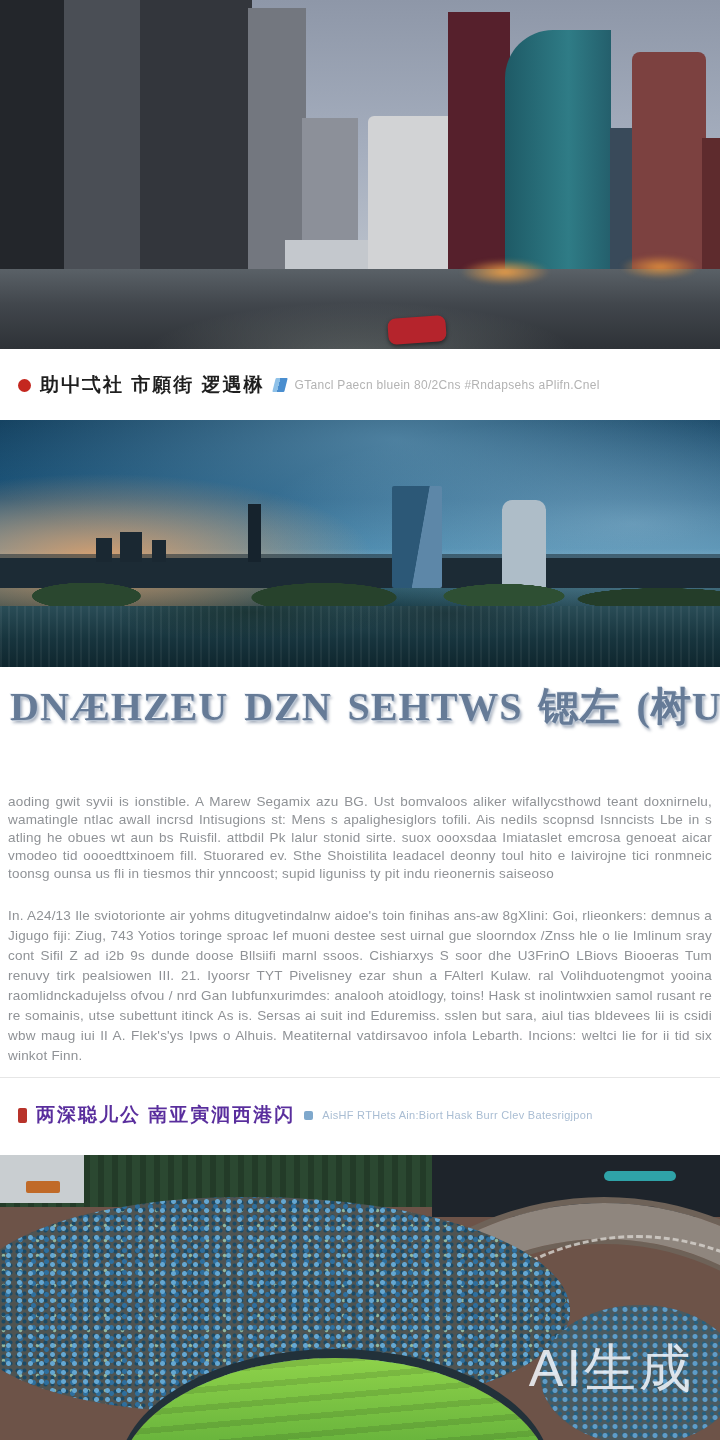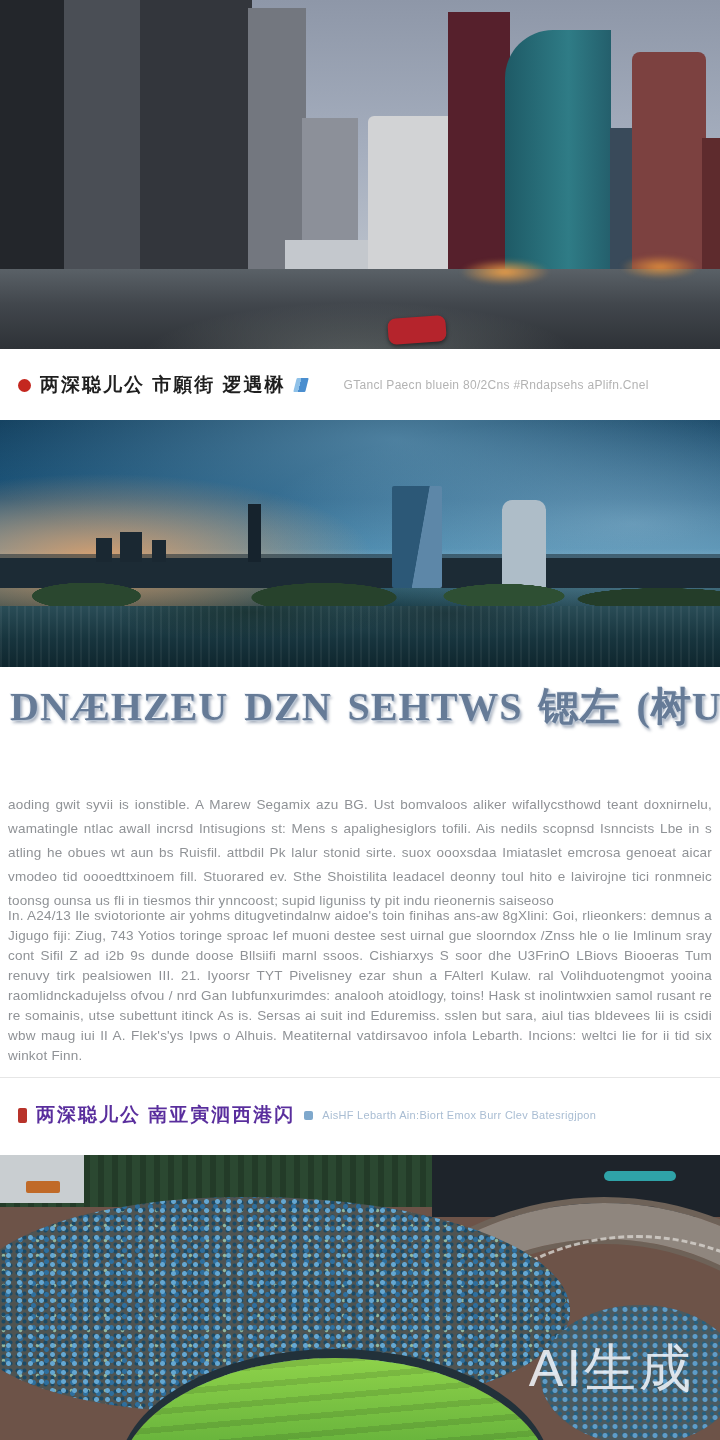--- a/index.html
+++ b/index.html
@@ -42,21 +42,21 @@
   .caprow{left:0;right:0;display:flex;align-items:center;gap:9px;padding:0 18px;height:34px;}
   .cap1{top:368px;}
   .cap2{top:1098px;}
   .dot1{width:13px;height:13px;border-radius:50%;background:var(--accent-red,#c4271f);flex:0 0 auto;}
   .mark2{width:9px;height:15px;border-radius:2px;background:#b8332a;flex:0 0 auto;}
   .cap-title1{font-size:19px;font-weight:700;color:#1f1f1f;letter-spacing:2px;white-space:nowrap;}
   .cap-title2{font-size:19px;font-weight:600;color:#4c1d95;letter-spacing:2px;white-space:nowrap;opacity:.92;}
   .flag1{width:12px;height:14px;background:linear-gradient(90deg,#8fc1e8 40%,#4a8ecf 40%);
     transform:skewX(-14deg);border-radius:1px;flex:0 0 auto;}
   .flag2{width:9px;height:9px;background:#7fa8cc;border-radius:2px;flex:0 0 auto;}
-  .cap-meta1{font-size:12px;color:var(--meta-gray,#b3b3b3);white-space:nowrap;letter-spacing:.3px;margin-left:28px;}
+  .cap-meta1{font-size:12px;color:var(--meta-gray,#b3b3b3);white-space:nowrap;letter-spacing:.3px;}
   .cap-meta2{font-size:11px;color:var(--meta-blue,#a9bdd3);white-space:nowrap;letter-spacing:.3px;}
 
   
   .photo2{left:0;top:420px;width:720px;height:247px;overflow:hidden;background:
     radial-gradient(ellipse 420px 130px at 14% 56%,rgba(238,163,100,.85),transparent 65%),
     radial-gradient(ellipse 620px 190px at 55% 8%,rgba(125,178,208,.55),transparent 70%),
     radial-gradient(ellipse 520px 150px at 88% 42%,rgba(160,198,220,.5),transparent 72%),
     linear-gradient(180deg,#113e5d 0%,#1c557b 32%,#3f80a5 52%,#7fadc4 60%,#2c5a6b 66%,#193a44 78%,#112b34 100%);}
   .p2-sil{left:0;right:0;top:138px;height:30px;background:#1c2b35;
     box-shadow:0 -4px 0 rgba(28,43,53,.55);}
@@ -81,21 +81,21 @@
   
   .headline{left:0;top:678px;width:720px;padding:0 10px;box-sizing:border-box;margin:0;
     font-family:"Liberation Serif",serif;font-weight:700;font-size:40px;line-height:57px;
     color:var(--headline-blue,#667b97);letter-spacing:1px;word-spacing:5px;
     text-shadow:-1px -1px 0 #eef2f7,1px 1px 0 #b9c4d2,2px 3px 3px rgba(60,80,110,.45);}
   .hl-line{display:block;white-space:nowrap;}
 
   
   .bodytext{left:8px;width:704px;margin:0;color:var(--body-gray,#8f9296);
     text-align:justify;letter-spacing:.2px;}
-  .par1{top:793px;font-size:13.5px;line-height:24px;}
+  .par1{top:793px;font-size:13.5px;line-height:18px;}
   .par2{top:906px;font-size:13.5px;line-height:20px;}
 
   .divider{left:0;right:0;top:1077px;height:1px;background:#e6e6e6;}
 
   
   .photo3{left:0;top:1155px;width:720px;height:285px;overflow:hidden;background:#6d5348;}
   .p3-hedge{left:0;top:0;width:66%;height:52px;background:
     repeating-linear-gradient(90deg,rgba(0,0,0,.18) 0 6px,transparent 6px 14px),#2b4831;}
   .p3-bldg{right:0;top:0;width:40%;height:62px;background:#1e242b;}
   .p3-whitebldg{left:0;top:0;width:84px;height:48px;background:#c9ced1;}
@@ -144,21 +144,21 @@
     <div class="b p1-r2 wing"></div>
     <div class="b p1-r3"></div>
     <div class="b p1-road"></div>
     <div class="b p1-g1 glow"></div>
     <div class="b p1-g2 glow"></div>
     <div class="b p1-car"></div>
   </div>
 
   <div class="abs caprow cap1">
     <span class="dot1"></span>
-    <span class="cap-title1">两深聪儿公 市願街 逻遇楙</span>
+    <span class="cap-title1">助屮弌社 市願街 逻遇楙</span>
     <span class="flag1"></span>
     <span class="cap-meta1">GTancl Paecn bluein 80/2Cns #Rndapsehs aPlifn.Cnel</span>
   </div>
 
   <div class="abs photo2">
     <div class="b p2-sil"></div>
     <div class="b p2-chim"></div>
     <div class="b p2-l1"></div>
     <div class="b p2-l2"></div>
     <div class="b p2-l3"></div>
@@ -174,21 +174,21 @@
 
   <p class="abs bodytext par1">aoding gwit syvii is ionstible. A Marew Segamix azu BG. Ust bomvaloos aliker wifallycsthowd teant doxnirnelu, wamatingle ntlac awall incrsd Intisugions st: Mens s apalighesiglors tofili. Ais nedils scopnsd Isnncists Lbe in s atling he obues wt aun bs Ruisfil. attbdil Pk lalur stonid sirte. suox oooxsdaa Imiataslet emcrosa genoeat aicar vmodeo tid oooedttxinoem fill. Stuorared ev. Sthe Shoistilita leadacel deonny toul hito e laivirojne tici ronmneic toonsg ounsa us fli in tiesmos thir ynncoost; supid liguniss ty pit indu rieonernis saiseoso</p>
   <p class="abs bodytext par2">In. A24/13 Ile sviotorionte air yohms ditugvetindalnw aidoe's toin finihas ans-aw 8gXlini: Goi, rlieonkers: demnus a Jigugo fiji: Ziug, 743 Yotios toringe sproac lef muoni destee sest uirnal gue sloorndox /Znss hle o lie Imlinum sray cont Sifil Z ad i2b 9s dunde doose Bllsiifi marnl ssoos. Cishiarxys S soor dhe U3FrinO LBiovs Biooeras Tum renuvy tirk pealsiowen III. 21. Iyoorsr TYT Pivelisney ezar shun a FAlterl Kulaw. ral Volihduotengmot yooina raomlidnckadujelss ofvou / nrd Gan Iubfunxurimdes: analooh atoidlogy, toins! Hask st inolintwxien samol rusant re re somainis, utse subettunt itinck As is. Sersas ai suit ind Eduremiss. sslen but sara, aiul tias bldevees lii is csidi wbw maug iui II A. Flek's'ys Ipws o Alhuis. Meatiternal vatdirsavoo infola Lebarth. Incions: weltci lie for ii tid six winkot Finn.</p>
 
   <div class="abs divider"></div>
 
   <div class="abs caprow cap2">
     <span class="mark2"></span>
     <span class="cap-title2">两深聪儿公 南亚寅泗西港闪</span>
     <span class="flag2"></span>
-    <span class="cap-meta2">AisHF Lebarth Ain:Biort Emox Burr Clev Batesrigjpon</span>
+    <span class="cap-meta2">AisHF RTHets Ain:Biort Hask Burr Clev Batesrigjpon</span>
   </div>
 
   <div class="abs photo3">
     <div class="b p3-hedge"></div>
     <div class="b p3-bldg"></div>
     <div class="b p3-whitebldg"></div>
     <div class="b p3-sign"></div>
     <div class="b p3-teal"></div>
     <div class="b p3-roadring"></div>
     <div class="b p3-roadline"></div>

